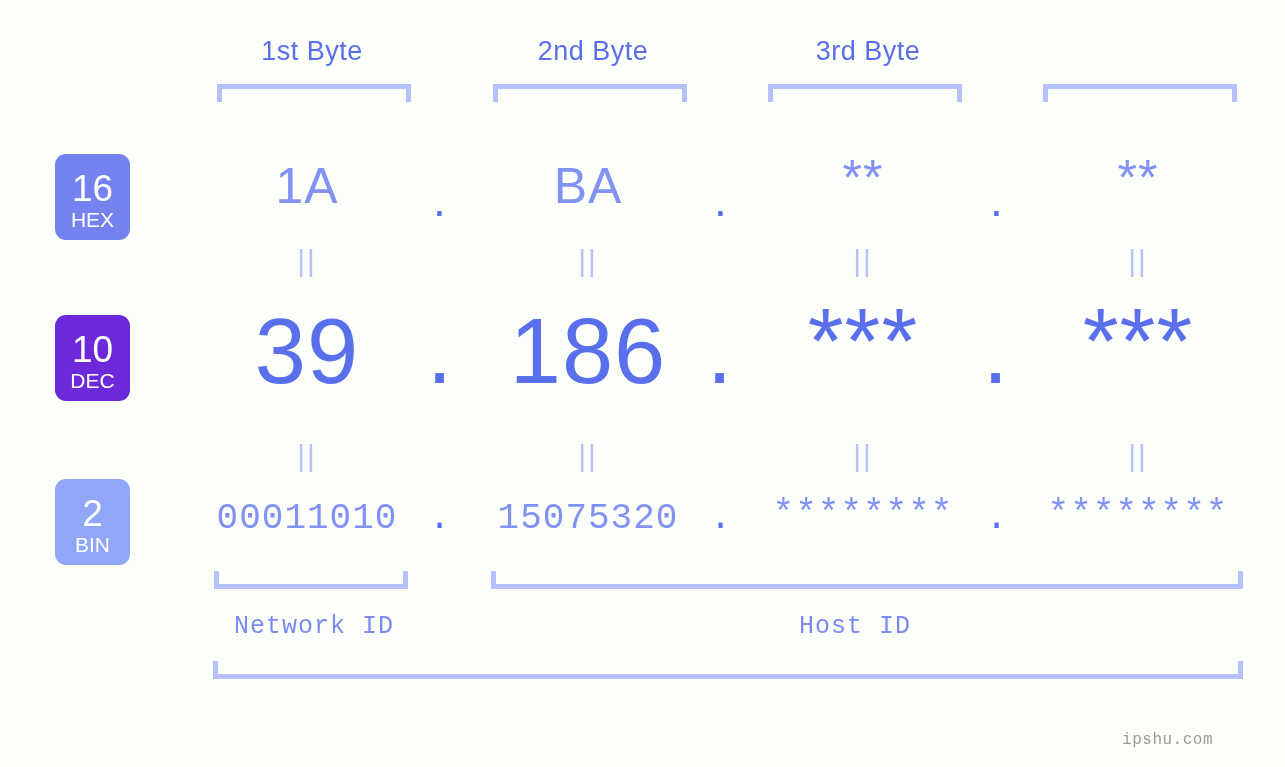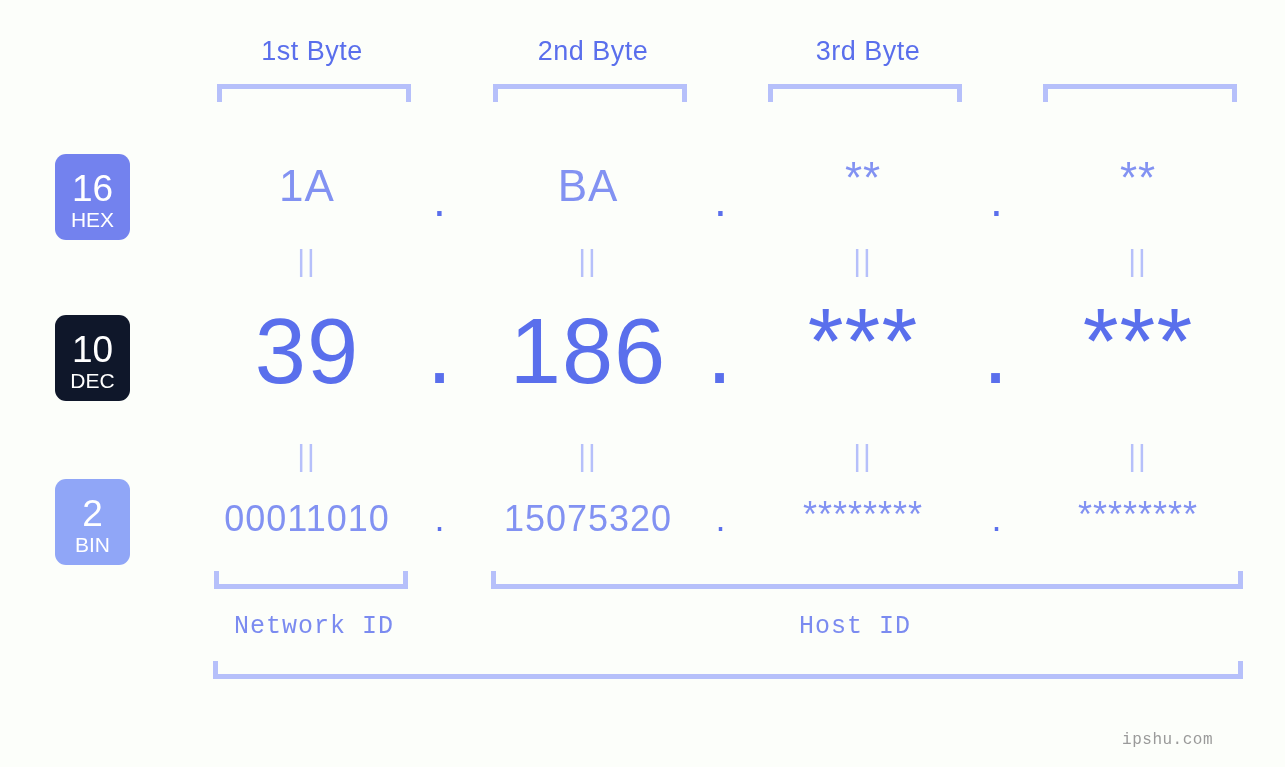--- a/index.html
+++ b/index.html
@@ -69,33 +69,33 @@
     line-height: 38px;
     font-weight: 400;
   }
   .badge .lbl {
     display: block;
     font-size: 21px;
     line-height: 24px;
     font-weight: 400;
   }
   .badge-hex { background: #7382ee; top: 154px; left: 48px; height: 86px; }
-  .badge-dec { background: #0f172a; top: 315px; left: 48px; height: 86px; }
+  .badge-dec { background: #6d28d9; top: 315px; left: 48px; height: 86px; }
   .badge-bin { background: #90a6f7; top: 479px; left: 48px; height: 86px; }
 
   
   .cell {
     position: absolute;
     text-align: center;
     white-space: nowrap;
   }
 
   .row-hex .cell {
     color: #8292f2;
-    font-size: 44px;
+    font-size: 50px;
     line-height: 46px;
     font-family: "Liberation Sans", sans-serif;
     letter-spacing: 1px;
   }
   .row-hex .dot {
     color: #5a6fec;
     font-size: 46px;
     line-height: 46px;
   }
 
@@ -109,21 +109,21 @@
   .row-dec .dot {
     color: #5a6fec;
     font-size: 92px;
     line-height: 92px;
   }
 
   .row-bin .cell {
     color: #8292f2;
     font-size: 36px;
     line-height: 36px;
-    font-family: Liberation Sans, sans-serif;
+    font-family: Liberation Mono, monospace;
     letter-spacing: 1px;
   }
   .row-bin .dot {
     color: #5a6fec;
     font-size: 36px;
     line-height: 36px;
   }
 
   
   .eq {

